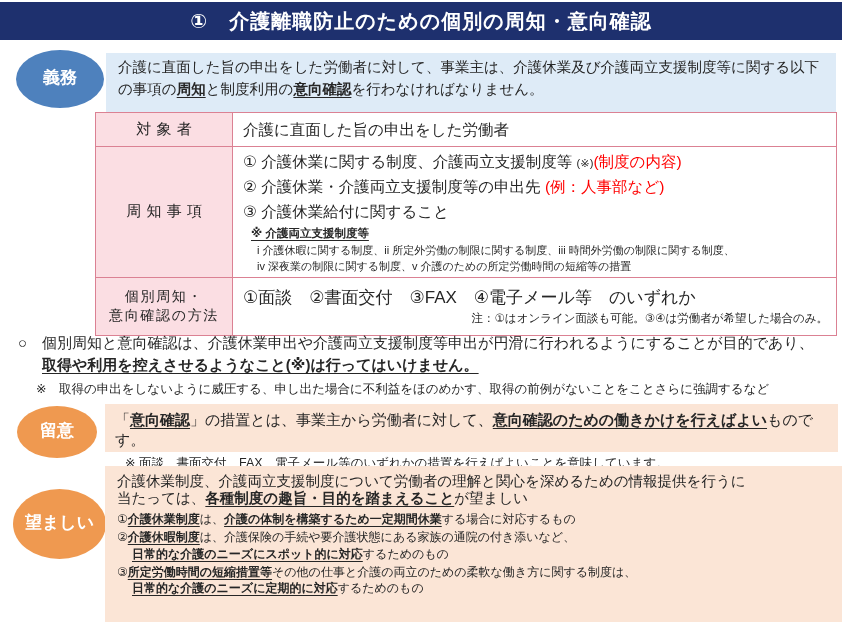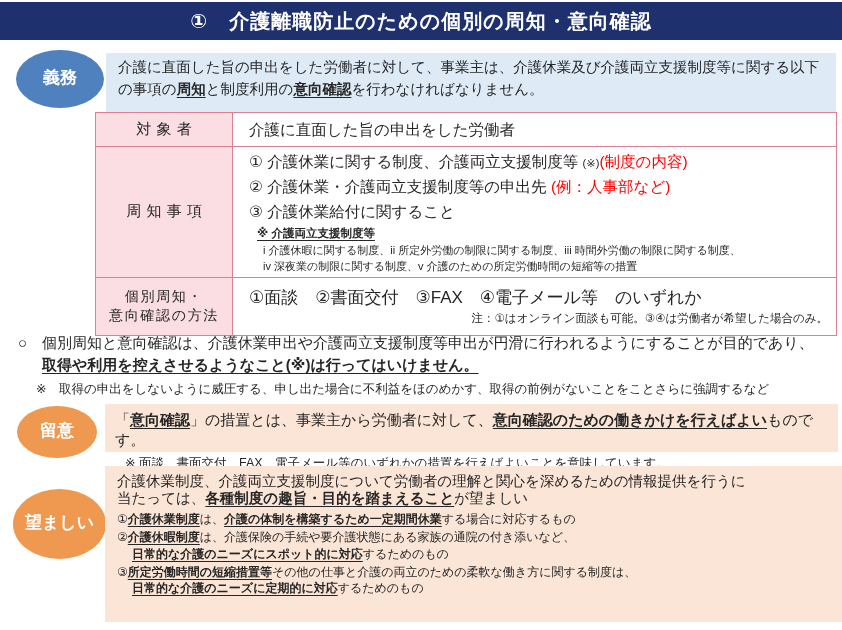--- a/index.html
+++ b/index.html
@@ -29,21 +29,21 @@
   .badge-desirable{left:13px;top:489px;width:93px;height:70px;background:var(--notice_badge);}
 
   .duty-panel{position:absolute;left:106px;top:53px;width:730px;height:65px;background:var(--duty_panel);
     padding:4px 12px;font-size:14.5px;line-height:1.5;}
 
   .info-table{position:absolute;left:95px;top:112px;width:742px;border-collapse:collapse;table-layout:fixed;}
   .info-table td{border:1.5px solid var(--table_border);vertical-align:middle;}
   .t-label{width:137px;background:var(--table_label_bg);text-align:center;font-size:15px;}
   .t-label .lab{letter-spacing:0.35em;text-indent:0.35em;}
   .t-label .lab2{letter-spacing:0.12em;font-size:14px;line-height:1.35;}
-  .t-content{background:#fff;padding:2px 4px 2px 16px;}
+  .t-content{background:#fff;padding:2px 4px 2px 10px;}
   .row-target{height:34px;}
   .row-matters{height:122px;}
   .row-method{height:58px;margin-top:24px;}
   .tl{font-size:15.5px;line-height:1.62;}
   .tnote-title{font-size:11.5px;margin:2px 0 1px 8px;line-height:1.25;}
   .tsub{font-size:11px;line-height:1.5;margin-left:14px;}
   .method-main{font-size:17px;}
   .method-note{font-size:11.5px;text-align:right;margin-top:2px;padding-right:4px;}
 
   .purpose{position:absolute;left:18px;top:332px;width:822px;font-size:15px;line-height:1.45;}

